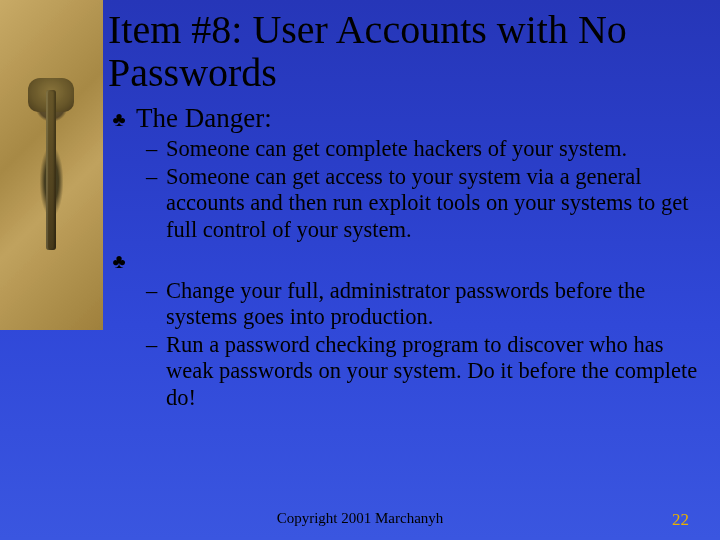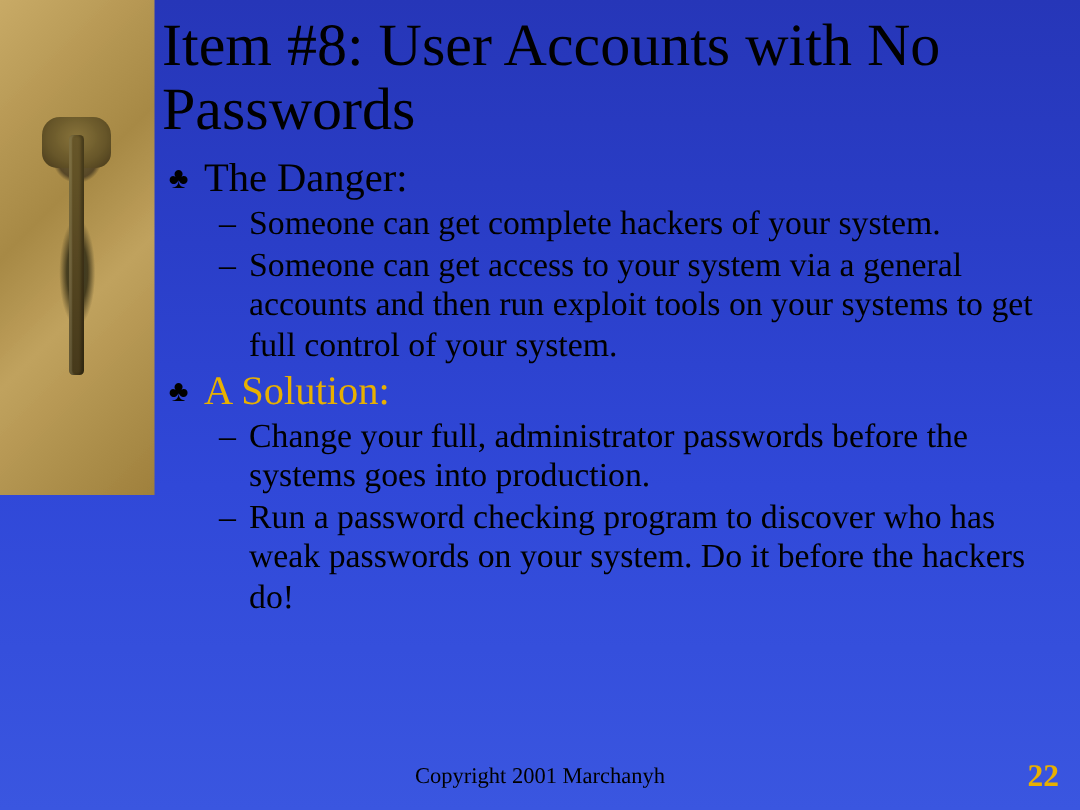--- a/index.html
+++ b/index.html
@@ -114,25 +114,24 @@
   }
   .copyright {
     position: absolute;
     left: 0; right: 0;
     text-align: center;
     font-size: 15px;
     color: #000;
   }
   .page-num {
     position: absolute;
-    right: 14px;
+    right: 31px;
     bottom: 0;
-    font-size: 21px;
+    font-size: 17px;
     color: #e8b000;
-    font-weight: bold;
   }
 </style>
 </head>
 <body>
 
 <div class="slide">
   <div class="sidebar-image"></div>
 
   <div class="content">
     <h1 class="title">Item #8: User Accounts with No Passwords</h1>
@@ -150,30 +149,29 @@
         <div class="sub-item">
           <span class="dash">–</span>
           <span class="sub-text">Someone can get access to your system via a general accounts and then run exploit tools on your systems to get full control of your system.</span>
         </div>
       </div>
     </div>
 
     <div class="section">
       <div class="bullet-row">
         <span class="club">♣</span>
-        <span class="section-label solution">A Solution:</span>
       </div>
       <div class="sub-list">
         <div class="sub-item">
           <span class="dash">–</span>
           <span class="sub-text">Change your full, administrator passwords before the systems goes into production.</span>
         </div>
         <div class="sub-item">
           <span class="dash">–</span>
-          <span class="sub-text">Run a password checking program to discover who has weak passwords on your system. Do it before the hackers do!</span>
+          <span class="sub-text">Run a password checking program to discover who has weak passwords on your system. Do it before the complete do!</span>
         </div>
       </div>
     </div>
   </div>
 
   <div class="footer">
     <div class="copyright">Copyright 2001 Marchanyh</div>
     <div class="page-num">22</div>
   </div>
 </div>

